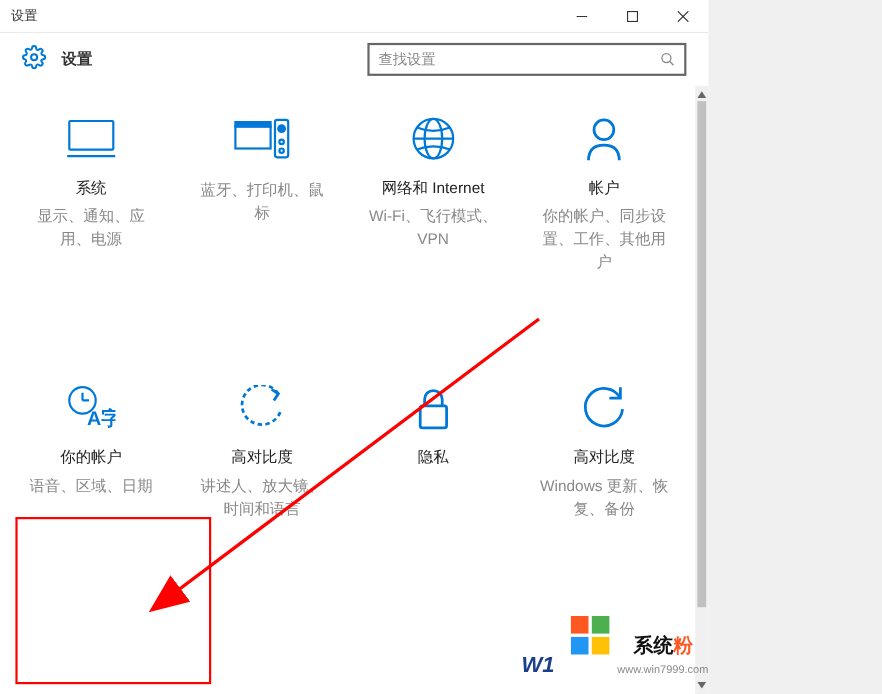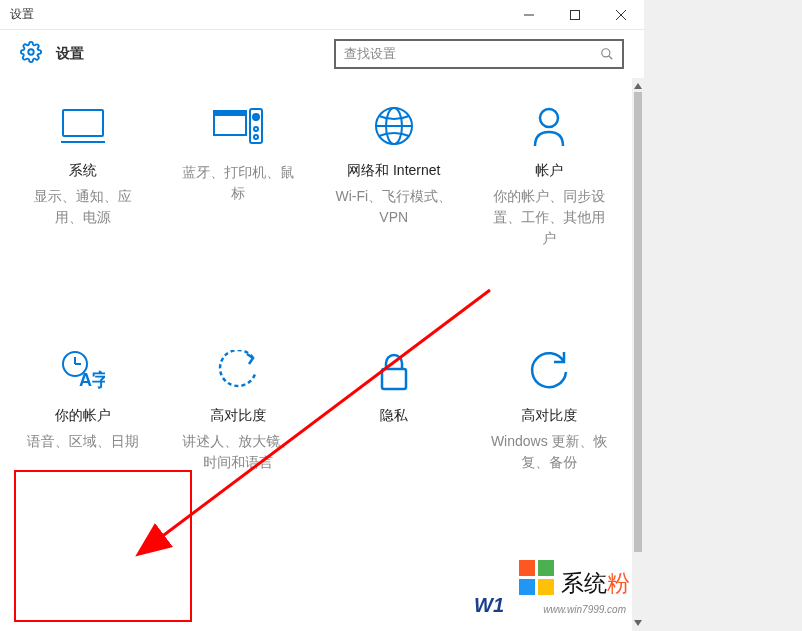--- a/index.html
+++ b/index.html
@@ -143,33 +143,32 @@
     gap: 3px;
   }
   .watermark-logo div:nth-child(1){ background:#ff5722; }
   .watermark-logo div:nth-child(2){ background:#4caf50; }
   .watermark-logo div:nth-child(3){ background:#2196f3; }
   .watermark-logo div:nth-child(4){ background:#ffc107; }
   .watermark-text {
     position: absolute;
     right: 14px;
     bottom: 32px;
-    font-size: 23px;
-    font-weight: 400;
+    font-size: 18px;
+    font-weight: 700;
     color: #111;
     font-family: "Microsoft YaHei", sans-serif;
   }
   .watermark-text .fen { color: #ff5722; }
   .watermark-url {
     position: absolute;
-    right: 18px;
+    right: 0;
     bottom: 16px;
     font-size: 10px;
     color: #888;
-    font-style: italic;
   }
   .watermark-w {
     position: absolute;
     right: 140px;
     bottom: 14px;
     font-size: 20px;
     font-weight: 600;
     color: #1b3f8b;
     font-style: italic;
   }

